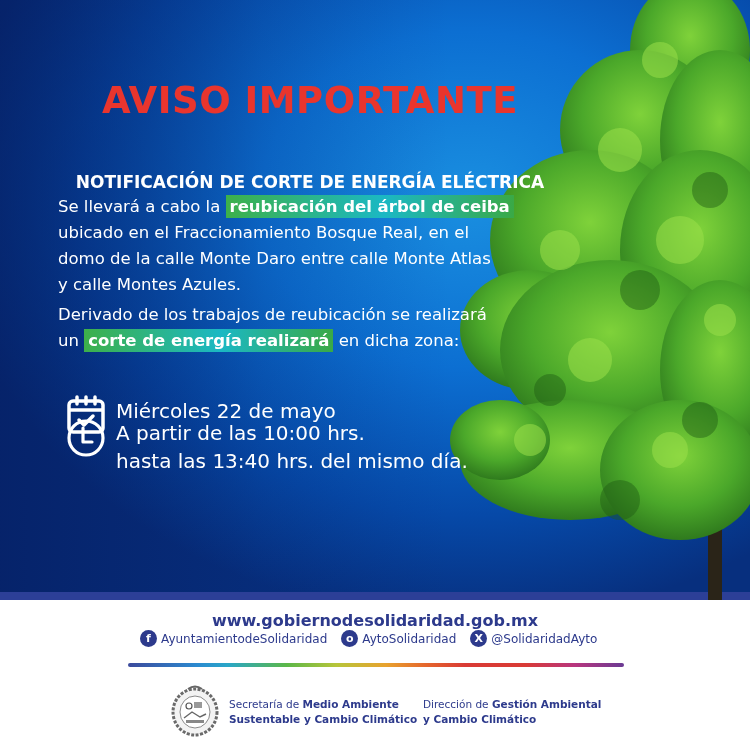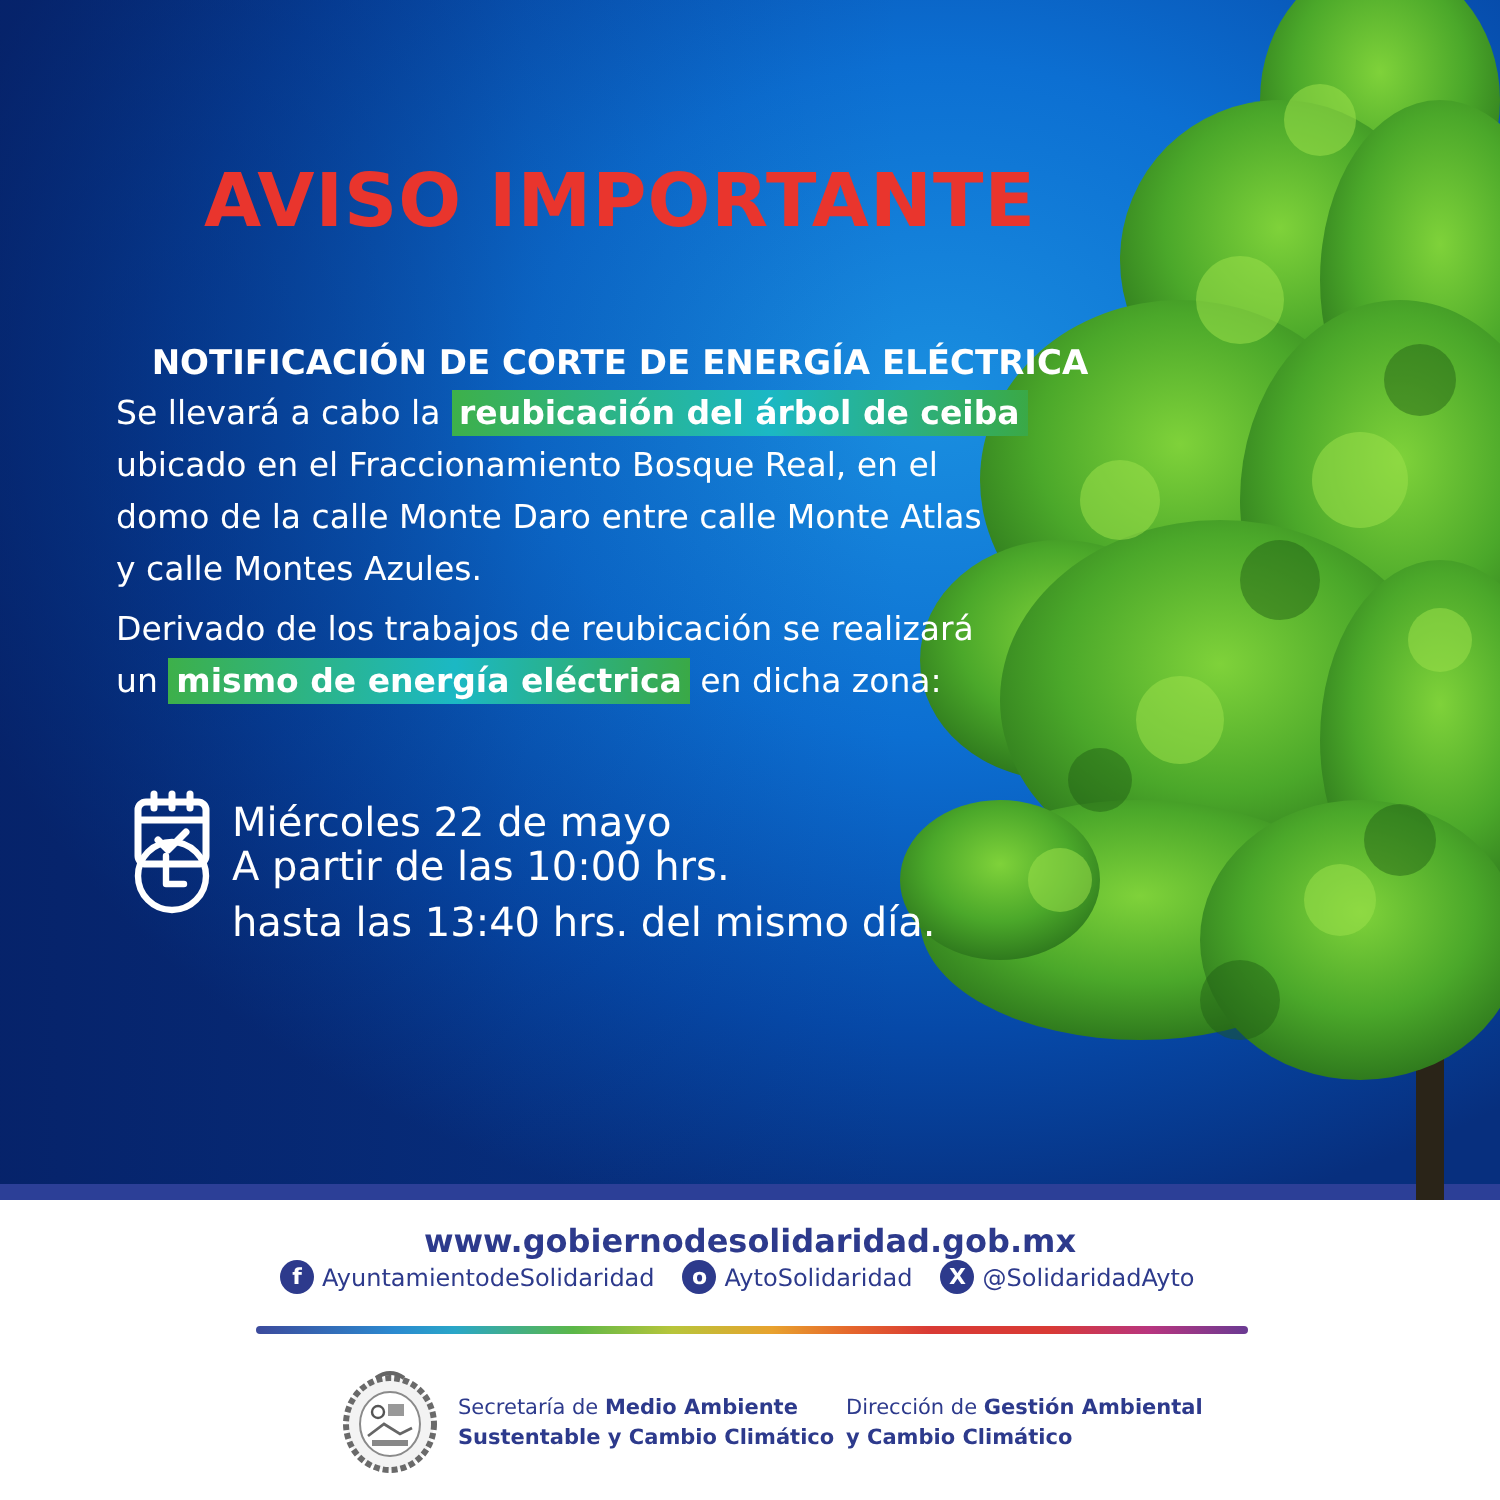--- a/index.html
+++ b/index.html
@@ -139,21 +139,21 @@
 
   <div class="para para1">
     <span>Se llevará a cabo la </span><span class="hl">reubicación del árbol de ceiba</span><br>
     <span>ubicado en el Fraccionamiento Bosque Real, en el</span><br>
     <span>domo de la calle Monte Daro entre calle Monte Atlas</span><br>
     <span>y calle Montes Azules.</span>
   </div>
 
   <div class="para para2">
     <span>Derivado de los trabajos de reubicación se realizará</span><br>
-    <span>un </span><span class="hl">mismo de energía eléctrica</span><span> en dicha zona:</span>
+    <span>un </span><span class="hl">corte de energía realizará</span><span> en dicha zona:</span>
   </div>
 
   <div class="info-row row-date">
     <svg class="icon" viewBox="0 0 40 40">
       <rect x="3" y="6" width="34" height="31" rx="4" fill="none" stroke="#fff" stroke-width="3.5"></rect>
       <line x1="3" y1="15" x2="37" y2="15" stroke="#fff" stroke-width="3.5"></line>
       <line x1="11" y1="2" x2="11" y2="9" stroke="#fff" stroke-width="3.5" stroke-linecap="round"></line>
       <line x1="20" y1="2" x2="20" y2="9" stroke="#fff" stroke-width="3.5" stroke-linecap="round"></line>
       <line x1="29" y1="2" x2="29" y2="9" stroke="#fff" stroke-width="3.5" stroke-linecap="round"></line>
       <polyline points="13,25 18,30 27,21" fill="none" stroke="#fff" stroke-width="3.5" stroke-linecap="round" stroke-linejoin="round"></polyline>

